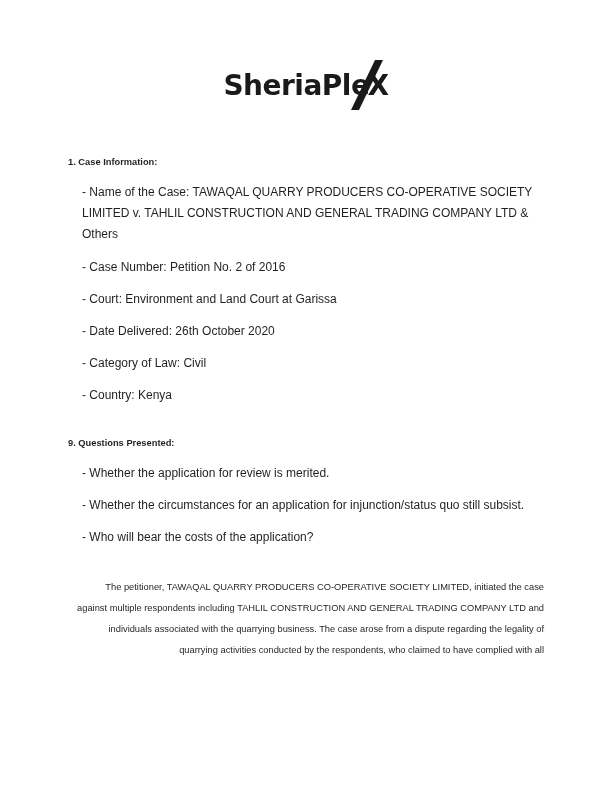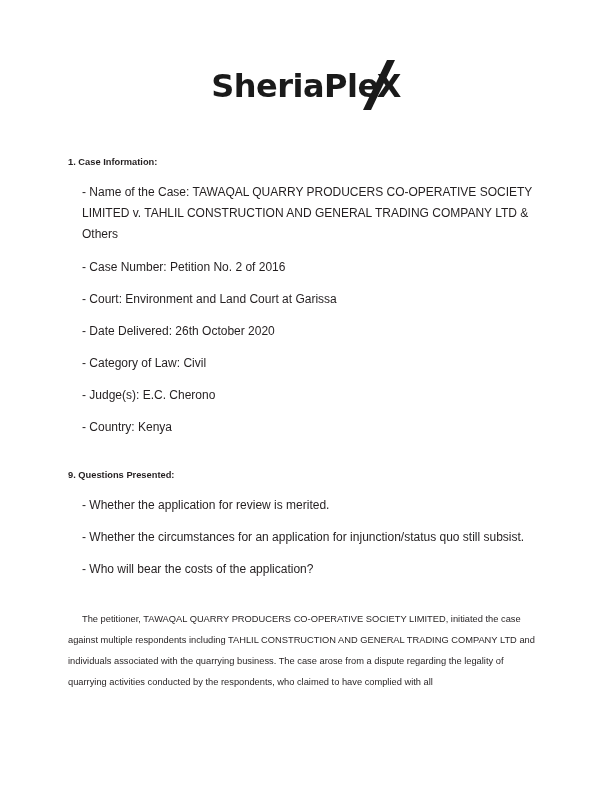--- a/index.html
+++ b/index.html
@@ -25,21 +25,21 @@
   .logo-wrap {
     margin-top: 58px;
     text-align: center;
     height: 66px;
   }
   .logo {
     display: inline-block;
     position: relative;
     font-family: "DejaVu Sans", sans-serif;
     font-weight: bold;
-    font-size: 32px;
+    font-size: 28px;
     letter-spacing: -0.5px;
     color: #1a1a1a;
     line-height: 56px;
     white-space: nowrap;
   }
   .logo .logo-x {
     position: relative;
     display: inline-block;
     color: #1a1a1a;
     margin-left: -2px;
@@ -82,21 +82,21 @@
     text-indent: 0;
   }
   .bullet.wrap {
     line-height: 21px;
   }
   .para {
     font-size: 9.3px;
     line-height: 21px;
     color: #231f20;
     margin-top: 27px;
-    text-align: left;
+    text-align: right;
   }
   .para .indent {
     display: inline-block;
     width: 14px;
   }
 </style>
 </head>
 <body>
 
 <div class="page">
@@ -111,21 +111,20 @@
   </div>
 
 
   <div class="section">
     <div class="section-title">1. Case Information:</div>
     <div class="bullet wrap">- Name of the Case: TAWAQAL QUARRY PRODUCERS CO-OPERATIVE SOCIETY LIMITED v. TAHLIL CONSTRUCTION AND GENERAL TRADING COMPANY LTD &amp; Others</div>
     <div class="bullet">- Case Number: Petition No. 2 of 2016</div>
     <div class="bullet">- Court: Environment and Land Court at Garissa</div>
     <div class="bullet">- Date Delivered: 26th October 2020</div>
     <div class="bullet">- Category of Law: Civil</div>
-    <div class="bullet">- Judge(s): E.C. Cherono</div>
     <div class="bullet">- Country: Kenya</div>
   </div>
 
   <div class="section">
     <div class="section-title">9. Questions Presented:</div>
     <div class="bullet">- Whether the application for review is merited.</div>
     <div class="bullet">- Whether the circumstances for an application for injunction/status quo still subsist.</div>
     <div class="bullet">- Who will bear the costs of the application?</div>
   </div>
 

